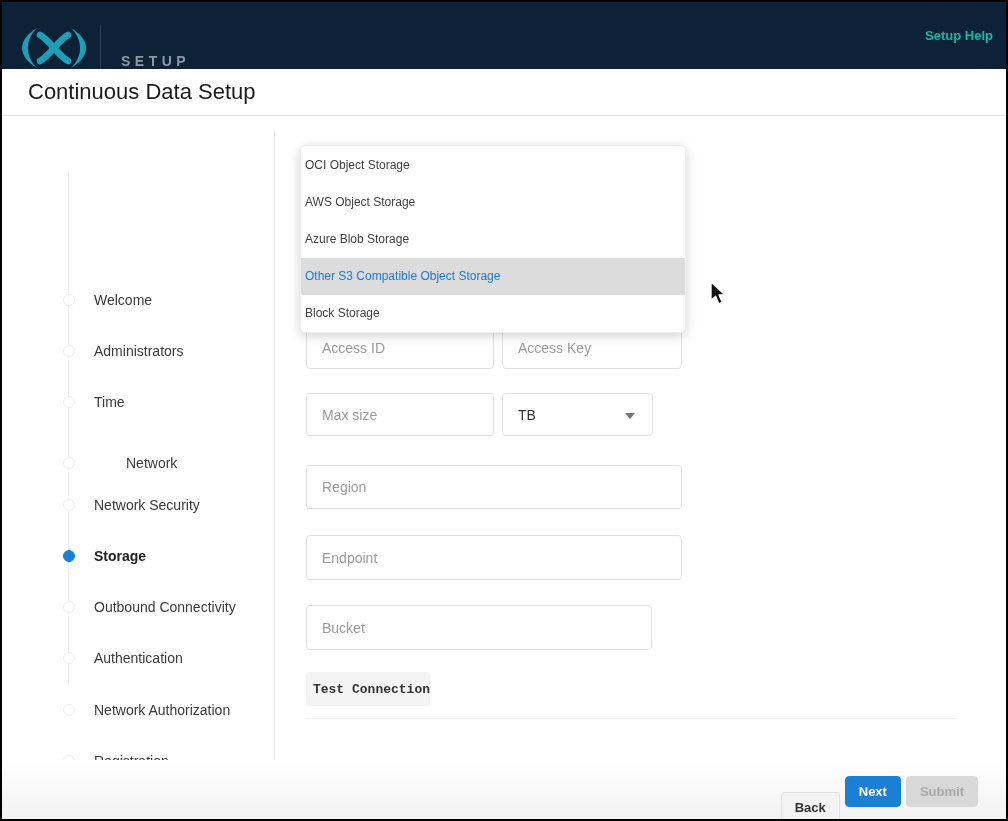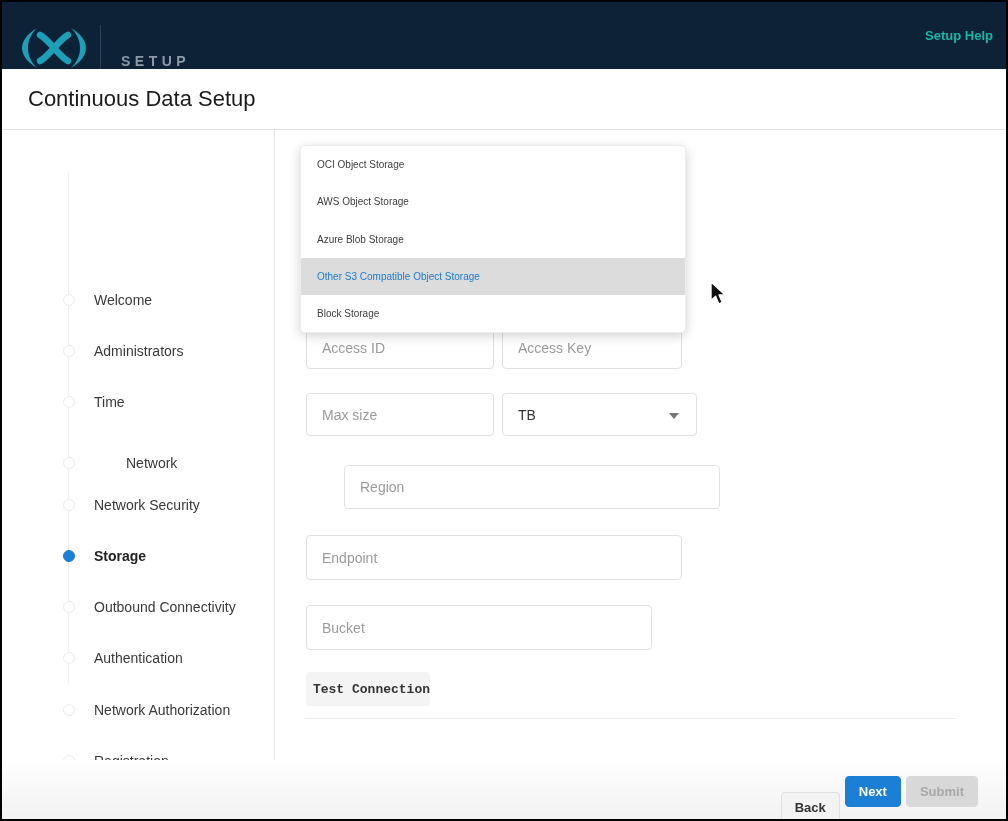--- a/index.html
+++ b/index.html
@@ -28,21 +28,21 @@
     color:#8d99a6; font-size:14px; font-weight:600; letter-spacing:4.5px;
   }
   .help-link {
     position:absolute; right:13px; top:0; height:67px;
     display:flex; align-items:center;
     color:#14b8a6; font-size:13px; font-weight:700; cursor:pointer;
   }
 
   
   .titlebar {
-    position:absolute; left:0; top:67px; width:1004px; height:61px;
+    position:absolute; left:0; top:67px; width:1004px; height:47px;
     background:#fff; border-bottom:1px solid #e3e3e3;
     display:flex; align-items:center;
   }
   .page-title { margin-left:26px; font-size:22px; font-weight:500; color:#1b1b1b; }
 
   
   .content { position:absolute; left:0; top:128px; width:1004px; height:630px; background:#fff; }
   .sidebar {
     position:absolute; left:0; top:0; width:273px; height:630px;
     border-right:1px solid #e7e7e7;
@@ -97,21 +97,21 @@
   
   .dropdown {
     position:absolute; left:298px; top:15px; width:386px; height:188px;
     background:#fff; border:1px solid #ededed; border-radius:5px;
     box-shadow:0 3px 12px rgba(0,0,0,0.18);
     z-index:20; overflow:hidden;
     display:flex; flex-direction:column;
   }
   .dropdown-item {
     flex:1 1 auto; display:flex; align-items:center;
-    padding-left:16px; font-size:10px; color:#3f3f3f; cursor:pointer;
+    padding-left:4px; font-size:12px; color:#3f3f3f; cursor:pointer;
     white-space:nowrap;
   }
   .dropdown-item.highlighted { background:#dcdcdc; color:#1b7ad2; }
 
   
   .footer {
     position:absolute; left:0; top:758px; width:1004px; height:59px;
     background:linear-gradient(to bottom, #ffffff, #f2f2f2);
   }
   .footer-buttons {
@@ -209,26 +209,26 @@
         <div class="dropdown-item">AWS Object Storage</div>
         <div class="dropdown-item">Azure Blob Storage</div>
         <div class="dropdown-item highlighted">Other S3 Compatible Object Storage</div>
         <div class="dropdown-item">Block Storage</div>
       </div>
 
     <input class="field" style="left: 304px; top: 196px; width: 188px; height: 43px;" placeholder="Access ID">
     <input class="field" style="left: 500px; top: 196px; width: 180px; height: 43px;" placeholder="Access Key">
 
     <input class="field" style="left: 304px; top: 263px; width: 188px; height: 43px;" placeholder="Max size">
-    <div class="select-box" style="left:500px; top:263px; width:195px; height:43px;">
+    <div class="select-box" style="left:500px; top:263px; width:151px; height:43px;">
       <span>TB</span>
       <span class="caret"></span>
     </div>
 
-    <input class="field" style="left: 304px; top: 335px; width: 376px; height: 44px; margin-left: 38px;" placeholder="Region">
+    <input class="field" style="left: 304px; top: 335px; width: 376px; height: 44px;" placeholder="Region">
     <input class="field" style="left: 304px; top: 405px; width: 376px; height: 45px;" placeholder="Endpoint">
     <input class="field" style="left: 304px; top: 475px; width: 346px; height: 45px;" placeholder="Bucket">
 
     <button class="test-btn">Test Connection</button>
 
     <div class="section-divider"></div>
   </div>
 
   <div class="footer">
     <div class="footer-buttons">

